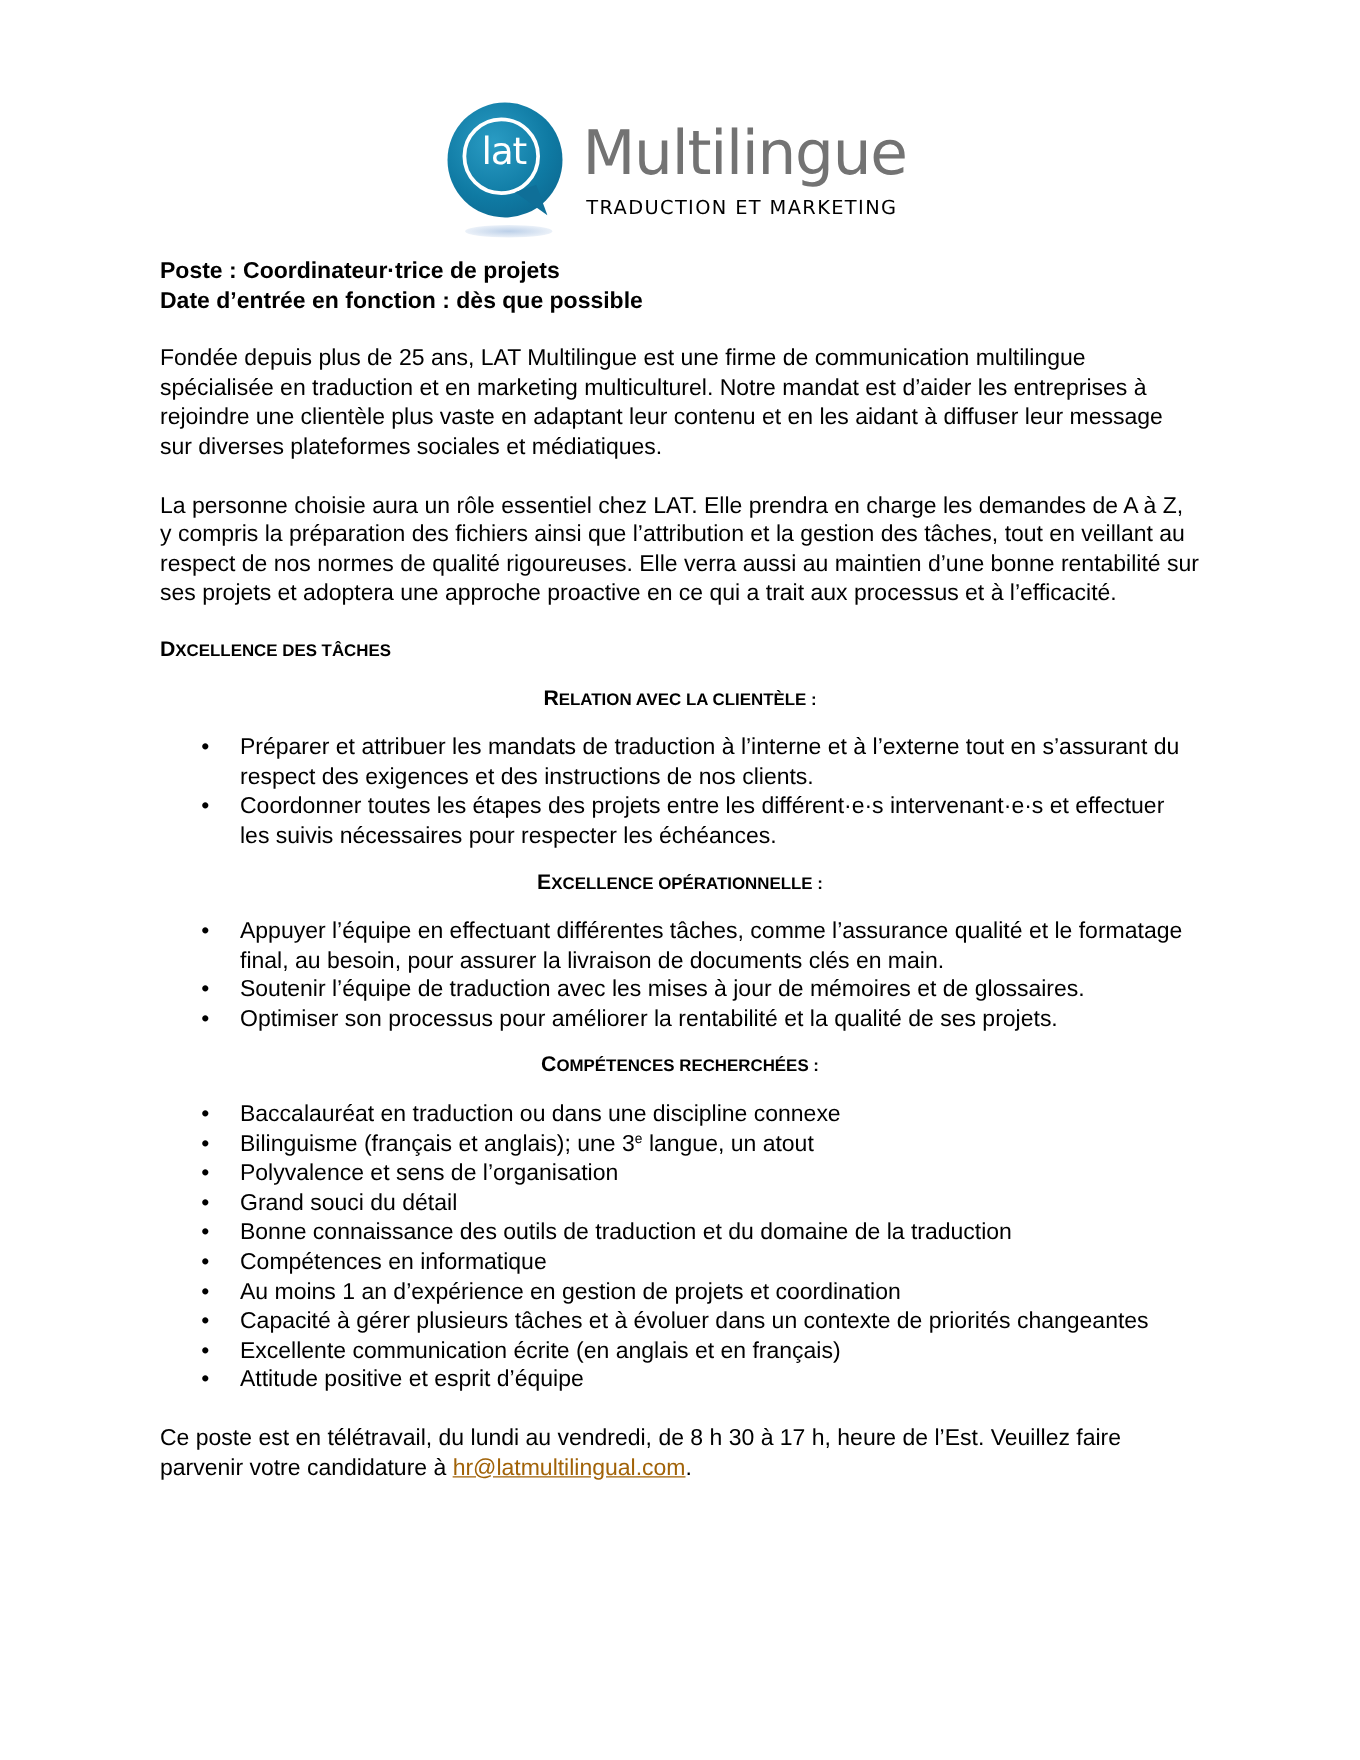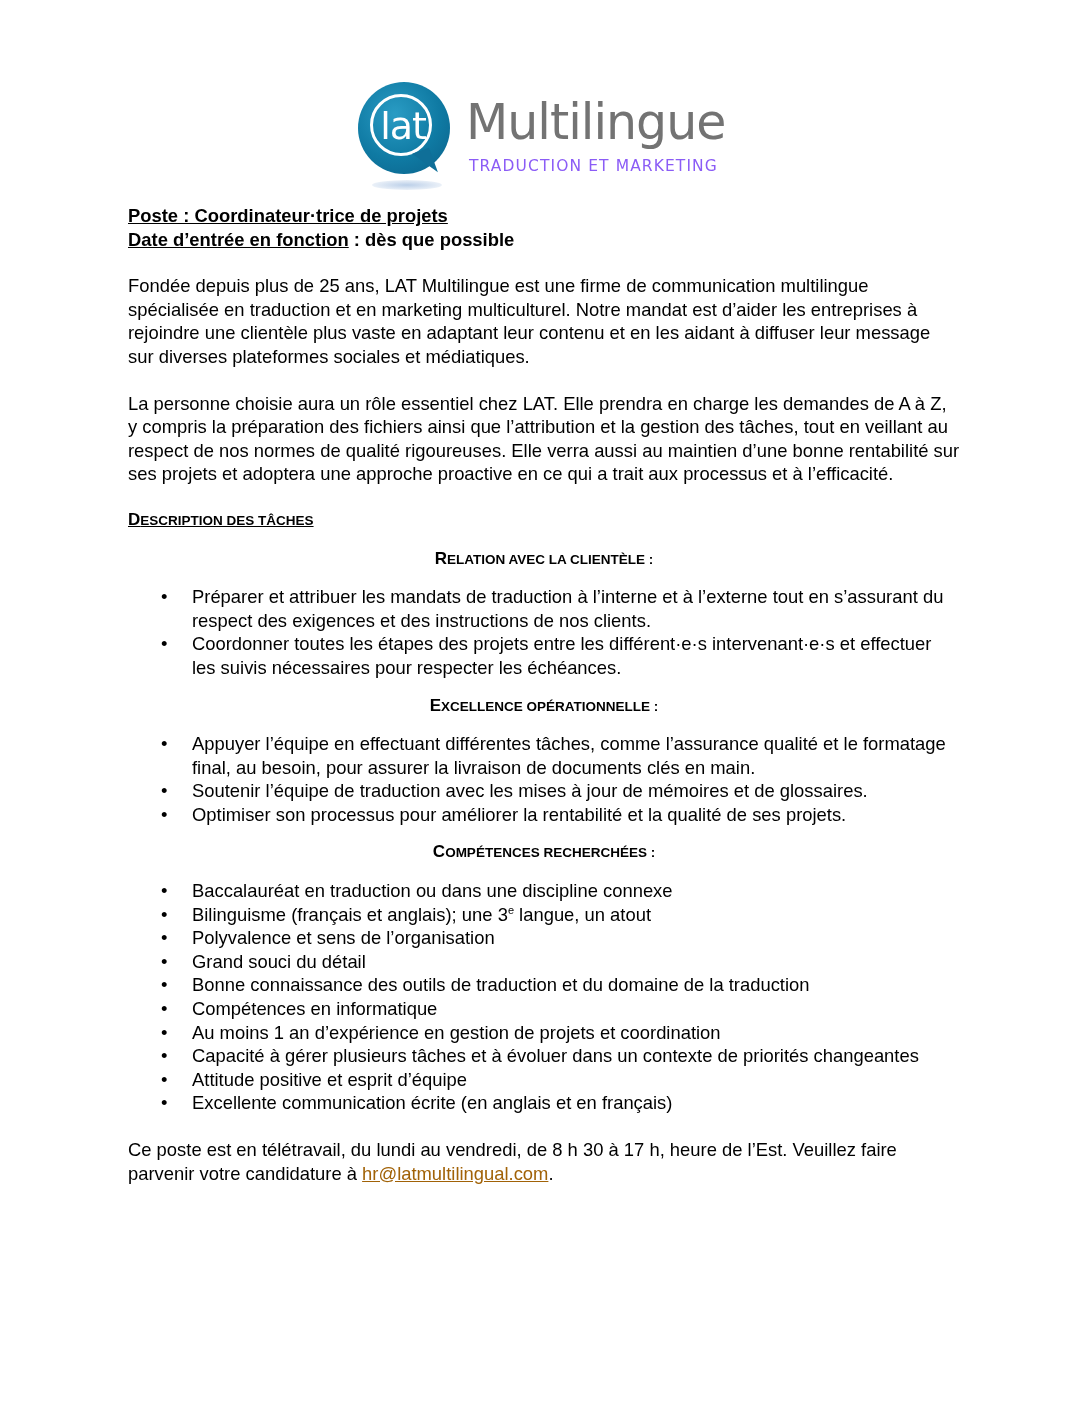--- a/index.html
+++ b/index.html
@@ -6,31 +6,31 @@
     body { width:1088px; height:1408px; position:relative; overflow:hidden;
            font-family:"Liberation Sans", sans-serif; color:#000; }
     .logo { position:absolute; left:358px; top:82px; width:370px; height:110px; }
     .logo-bubble { position:absolute; left:0; top:0; width:92px; height:92px; border-radius:50%;
       background:radial-gradient(circle at 40% 35%, #2a9cc4 0%, #0f7aa3 55%, #0b6088 100%); }
     .logo-bubble:after { content:""; position:absolute; left:58px; top:68px; width:0; height:0;
       border-left:18px solid transparent; border-top:26px solid #0f6f98; transform:rotate(-20deg); }
     .logo-ring { position:absolute; left:12px; top:12px; width:62px; height:62px; border-radius:50%;
       border:3px solid #ffffff; box-sizing:border-box; }
     .logo-lat { position:absolute; left:14px; top:22px; width:62px; text-align:center; color:#fff;
-      font-size:38px; font-weight:normal; letter-spacing:-1px; font-family:"DejaVu Sans", sans-serif; }
+      font-size:30px; font-weight:normal; letter-spacing:-1px; font-family:"DejaVu Sans", sans-serif; }
     .logo-shadow { position:absolute; left:14px; top:98px; width:70px; height:10px; border-radius:50%;
       background:radial-gradient(ellipse, rgba(120,160,210,0.5), rgba(255,255,255,0)); }
     .logo-name { position:absolute; left:108px; top:12px; font-size:49px; color:#737373;
       font-family:"DejaVu Sans", sans-serif; letter-spacing:-1px; }
-    .logo-tag { position:absolute; left:111px; top:75px; font-size:15.5px; color:#8b5cf6;
+    .logo-tag { position:absolute; left:111px; top:75px; font-size:15.5px; color:#000000;
       font-family:"DejaVu Sans", sans-serif; letter-spacing:1.1px; }
 
     .content { position:absolute; left:128px; top:204px; width:832px; font-size:18.4px; line-height:23.6px; }
     .hdr { font-weight:bold; }
-    .u { text-decoration:underline; }
+    .u { }
     p { margin:0; }
     .para { margin-top:23px; }
     .sc { font-weight:bold; font-size:17px; }
     .sc .big { font-size:17px; }
     .sc .small { font-size:13.5px; }
     .section-title { margin-top:22px; }
     .section-title2 { margin-top:14px;text-align:center; }
     ul { list-style:none; margin:14px 0 0 0; padding:0; }
     li { position:relative; padding-left:64px; }
     li:before { content:"•"; position:absolute; left:33px; top:0; }
@@ -50,21 +50,21 @@
   <div class="logo-tag">TRADUCTION ET MARKETING</div>
 </div>
 
 <div class="content">
   <p class="hdr u">Poste : Coordinateur·trice de projets</p>
   <p class="hdr"><span class="u">Date d’entrée en fonction</span><span> : dès que possible</span></p>
 
   <p class="para">Fondée depuis plus de 25 ans, LAT Multilingue est une firme de communication multilingue spécialisée en traduction et en marketing multiculturel. Notre mandat est d’aider les entreprises à rejoindre une clientèle plus vaste en adaptant leur contenu et en les aidant à diffuser leur message sur diverses plateformes sociales et médiatiques.</p>
   <p class="para">La personne choisie aura un rôle essentiel chez LAT. Elle prendra en charge les demandes de A à Z, y compris la préparation des fichiers ainsi que l’attribution et la gestion des tâches, tout en veillant au respect de nos normes de qualité rigoureuses. Elle verra aussi au maintien d’une bonne rentabilité sur ses projets et adoptera une approche proactive en ce qui a trait aux processus et à l’efficacité.</p>
 
-  <p class="sc u section-title"><span class="big">D</span><span class="small">ESCRIPTION DES TÂCHES</span></p>
+  <p class="sc u section-title"><span class="big">D</span><span class="small">XCELLENCE DES TÂCHES</span></p>
 
   <p class="sc section-title2"><span class="big">R</span><span class="small">ELATION AVEC LA CLIENTÈLE :</span></p>
   <ul>
     <li>Préparer et attribuer les mandats de traduction à l’interne et à l’externe tout en s’assurant du respect des exigences et des instructions de nos clients.</li>
     <li>Coordonner toutes les étapes des projets entre les différent·e·s intervenant·e·s et effectuer les suivis nécessaires pour respecter les échéances.</li>
   </ul>
 
   <p class="sc section-title2"><span class="big">E</span><span class="small">XCELLENCE OPÉRATIONNELLE :</span></p>
   <ul>
     <li>Appuyer l’équipe en effectuant différentes tâches, comme l’assurance qualité et le formatage final, au besoin, pour assurer la livraison de documents clés en main.</li>
@@ -75,18 +75,18 @@
   <p class="sc section-title2"><span class="big">C</span><span class="small">OMPÉTENCES RECHERCHÉES :</span></p>
   <ul>
     <li>Baccalauréat en traduction ou dans une discipline connexe</li>
     <li><span>Bilinguisme (français et anglais); une 3</span><sup>e</sup><span> langue, un atout</span></li>
     <li>Polyvalence et sens de l’organisation</li>
     <li>Grand souci du détail</li>
     <li>Bonne connaissance des outils de traduction et du domaine de la traduction</li>
     <li>Compétences en informatique</li>
     <li>Au moins 1 an d’expérience en gestion de projets et coordination</li>
     <li>Capacité à gérer plusieurs tâches et à évoluer dans un contexte de priorités changeantes</li>
+    <li>Excellente communication écrite (en anglais et en français)</li>
     <li>Attitude positive et esprit d’équipe</li>
-    <li>Excellente communication écrite (en anglais et en français)</li>
   </ul>
 
   <p class="para"><span>Ce poste est en télétravail, du lundi au vendredi, de 8 h 30 à 17 h, heure de l’Est. Veuillez faire parvenir votre candidature à </span><a class="link">hr@latmultilingual.com</a><span>.</span></p>
 </div>
 
 </body></html>

